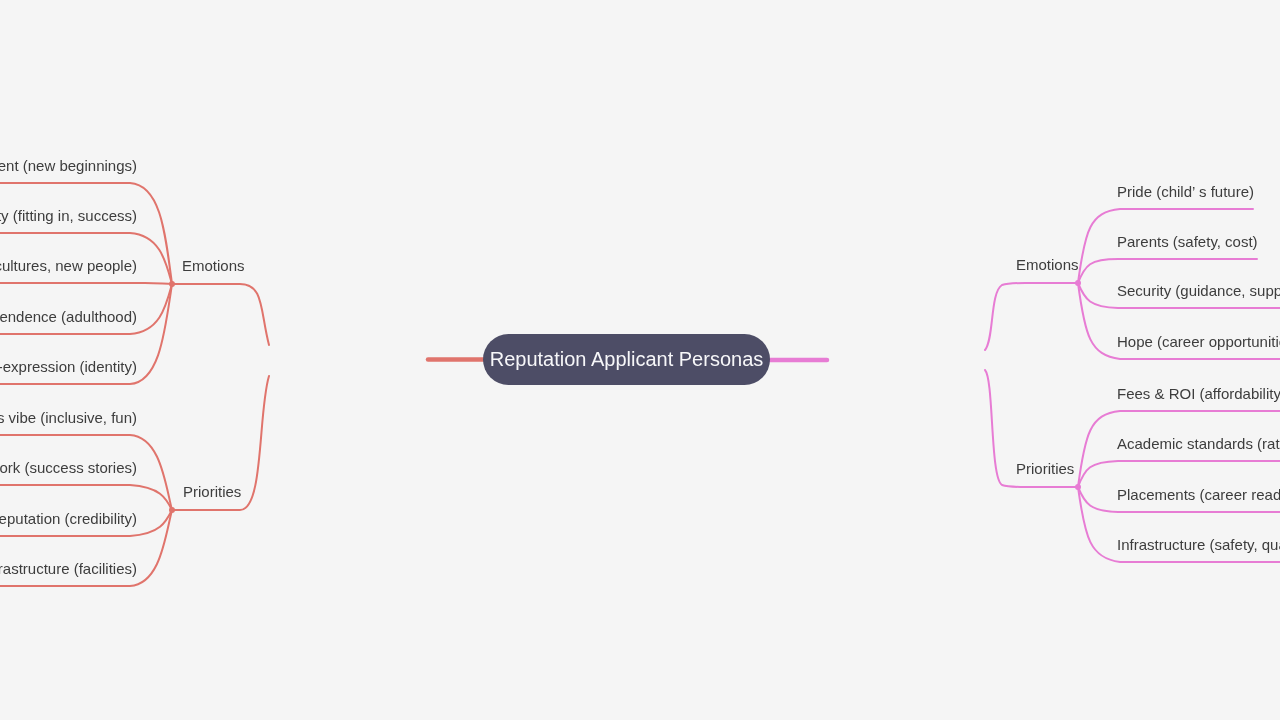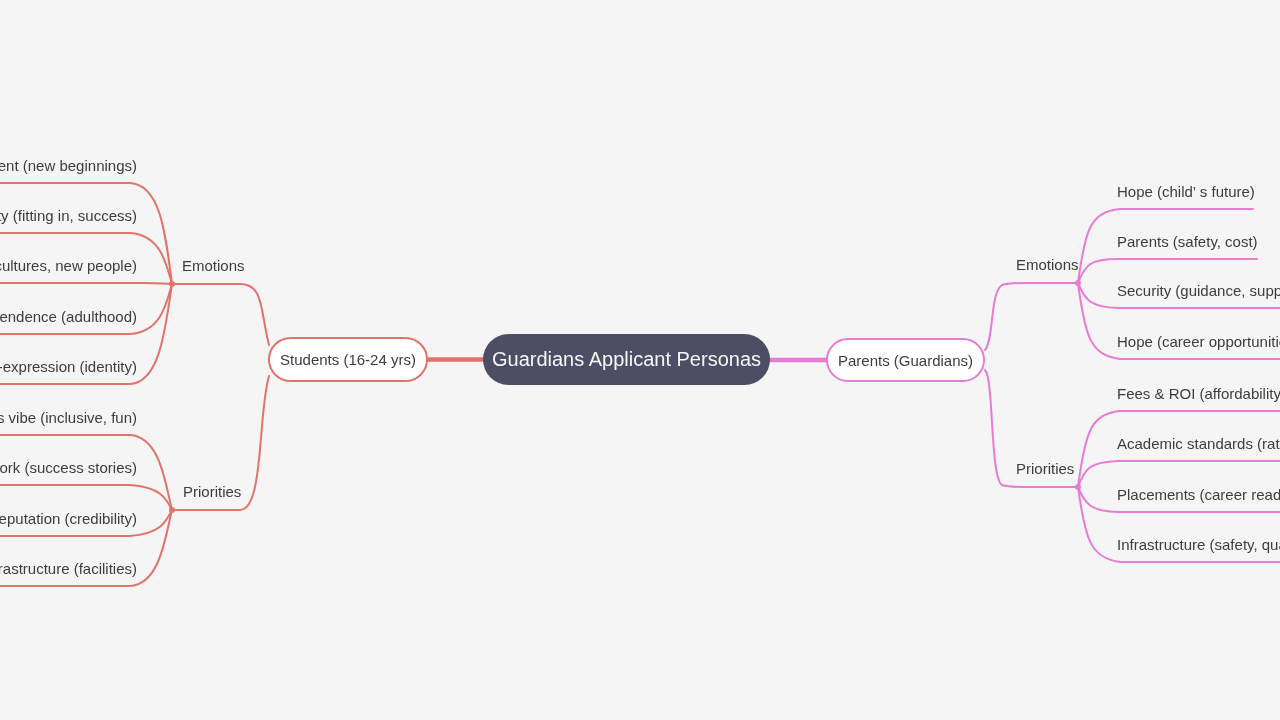--- a/index.html
+++ b/index.html
@@ -80,41 +80,39 @@
     <path class="rw" d="M1078 487 C1085 468 1090 462 1118 461 H1282"></path>
     <path class="rw" d="M1078 487 C1085 504 1090 511 1118 512 H1282"></path>
     <path class="rw" d="M1078 487 C1085 538 1090 558 1120 562 H1282"></path>
 
     <circle class="lw" cx="172" cy="284" r="3"></circle>
     <circle class="lw" cx="172" cy="510" r="3"></circle>
     <circle class="rw" cx="1078" cy="283" r="3"></circle>
     <circle class="rw" cx="1078" cy="487" r="3"></circle>
   </svg>
 
-  <div class="pill root">Guardians Applicant Personas</div>
-  <div class="pill students">Students (16-24 yrs)</div>
-  <div class="pill parents">Parents (Guardians)</div>
+  <div class="pill root">Reputation Applicant Personas</div>
 
   <div class="label" style="left:182px;top:256px">Emotions</div>
   <div class="label" style="left:183px;top:482px">Priorities</div>
   <div class="label" style="left:1016px;top:255px">Emotions</div>
   <div class="label" style="left:1016px;top:459px">Priorities</div>
 
   <div class="leaf l-side" style="top:156px">ment (new beginnings)</div>
   <div class="leaf l-side" style="top:206px">rity (fitting in, success)</div>
   <div class="leaf l-side" style="top:256px">(cultures, new people)</div>
   <div class="leaf l-side" style="top:307px">pendence (adulthood)</div>
   <div class="leaf l-side" style="top:357px">lf-expression (identity)</div>
 
   <div class="leaf l-side" style="top:408px">ous vibe (inclusive, fun)</div>
   <div class="leaf l-side" style="top:458px">etwork (success stories)</div>
   <div class="leaf l-side" style="top:509px">Reputation (credibility)</div>
   <div class="leaf l-side" style="top:559px">nfrastructure (facilities)</div>
 
-  <div class="leaf r-side" style="top:182px">Hope (child’ s future)</div>
+  <div class="leaf r-side" style="top:182px">Pride (child’ s future)</div>
   <div class="leaf r-side" style="top:232px">Parents (safety, cost)</div>
   <div class="leaf r-side" style="top:281px">Security (guidance, support</div>
   <div class="leaf r-side" style="top:332px">Hope (career opportunities)</div>
 
   <div class="leaf r-side" style="top:384px">Fees &amp; ROI (affordability, val</div>
   <div class="leaf r-side" style="top:434px">Academic standards (ratings</div>
   <div class="leaf r-side" style="top:485px">Placements (career readines</div>
   <div class="leaf r-side" style="top:535px">Infrastructure (safety, qualit</div>
 
 </div>

